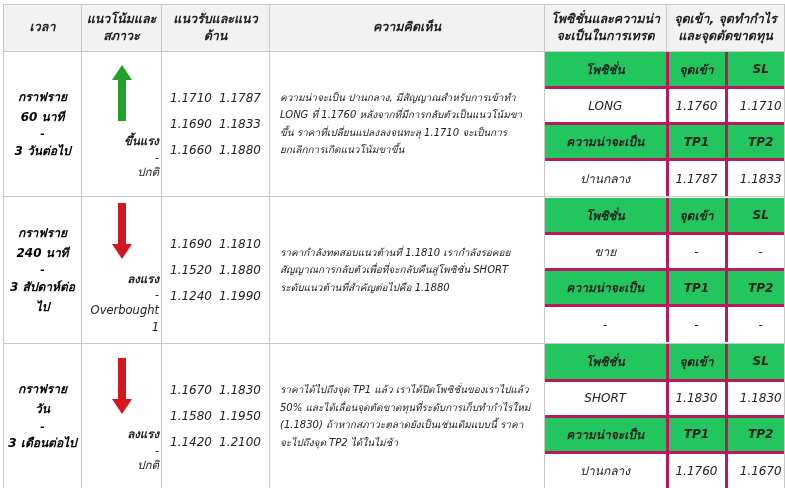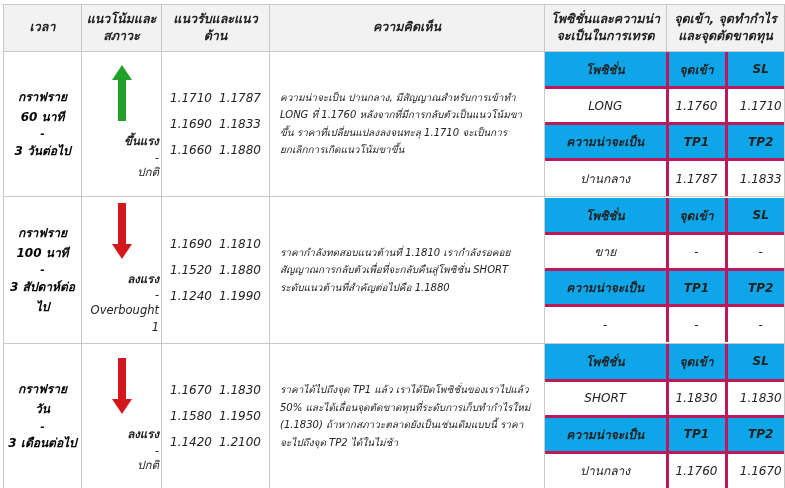--- a/index.html
+++ b/index.html
@@ -96,21 +96,21 @@
   }
   table.nested td {
     border: 3px solid #be185d;
     font-size: 12px;
     text-align: center;
     color: #222;
     height: 36px;
     padding: 2px 3px;
   }
   table.nested td.head {
-    background: #0ea5e9;
+    background: #22c55e;
     font-weight: bold;
   }
   table.nested tr td:first-child { border-left: none; }
   table.nested tr td:last-child { border-right: none; }
   table.nested tr:first-child td { border-top: none; }
   table.nested tr:last-child td { border-bottom: none; }
   .n-c1 { width: 122px; }
   .n-c2 { width: 59px; }
   .n-c3 { width: 68px; }
 </style>
@@ -187,21 +187,21 @@
               <td class="n-c3">1.1833</td>
             </tr>
           </tbody>
             </table>
         </td>
       </tr>
 
       <tr>
         <td class="cell-time">
           <span class="trend-line">กราฟราย</span>
-          <span class="trend-line">100 นาที</span>
+          <span class="trend-line">240 นาที</span>
           <span class="trend-line dot">-</span>
           <span class="trend-line">3 สัปดาห์ต่อไป</span>
         </td>
         <td class="cell-trend">
           <span class="arrow-wrap">
             <svg class="arrow" width="22" height="56" viewBox="0 0 22 56" aria-hidden="true">
               <polygon points="11,56 21,41 15,41 15,0 7,0 7,41 1,41" fill="#d4171c"></polygon>
             </svg>
           </span>
           <span class="trend-line trend-strong">ลงแรง</span>

